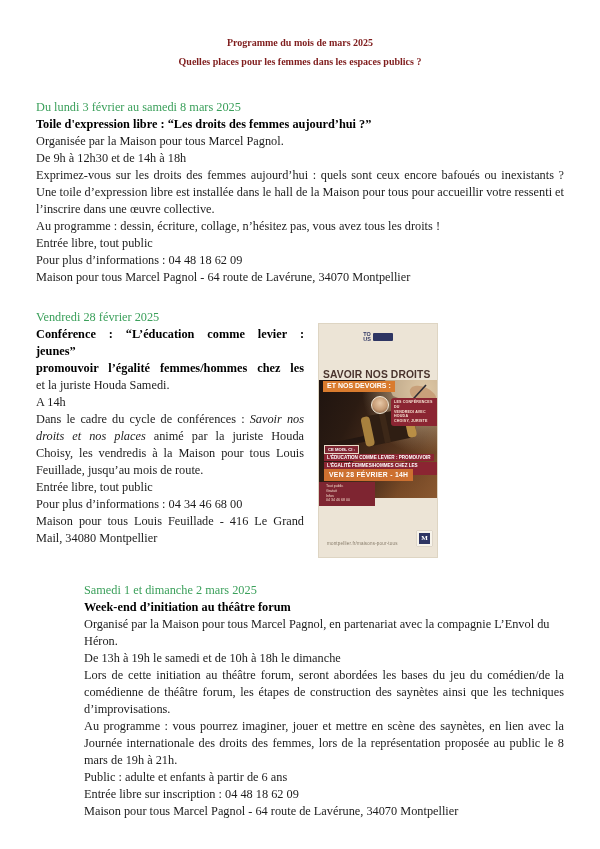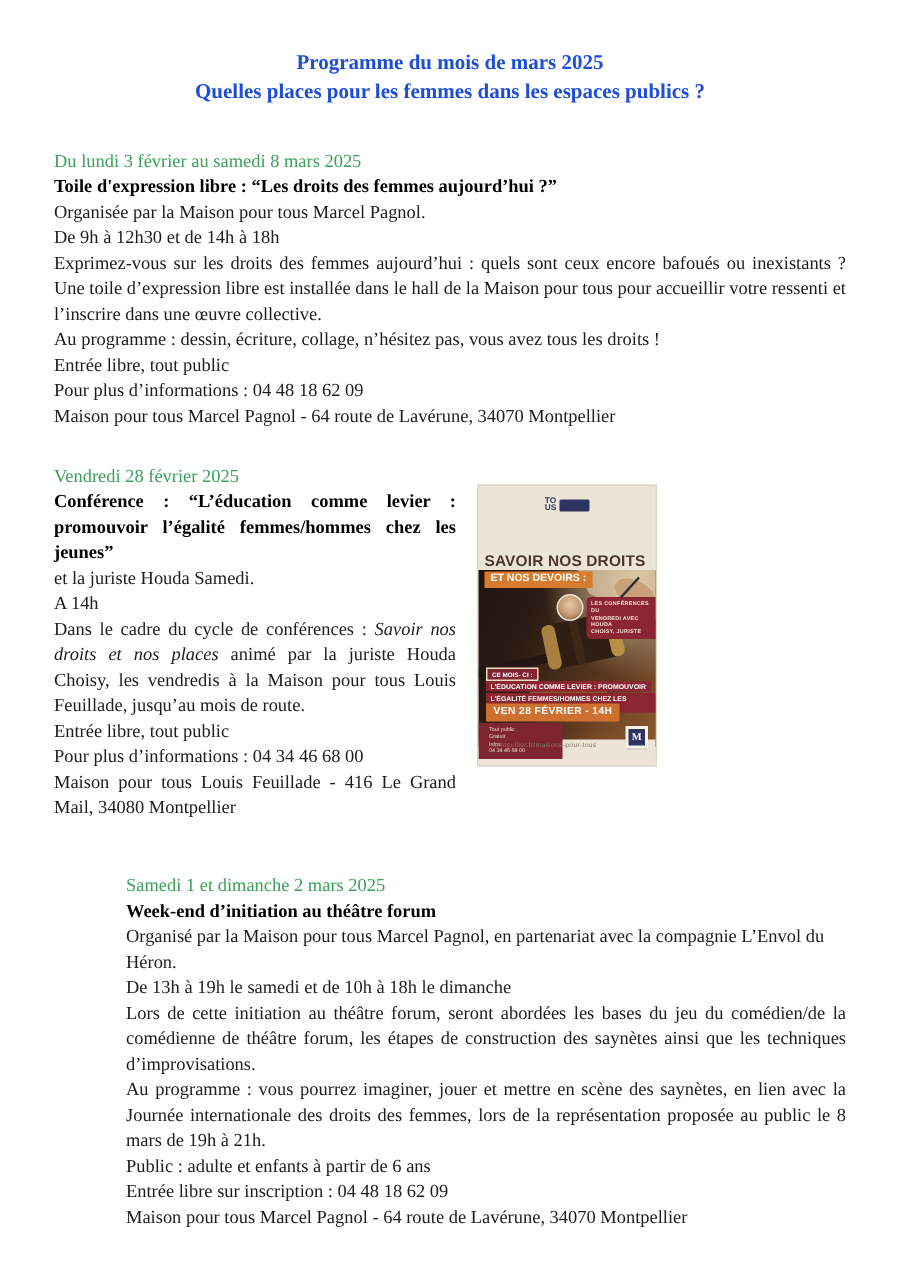--- a/index.html
+++ b/index.html
@@ -8,36 +8,36 @@
     width:600px;height:849px;
     background:#ffffff;
     box-sizing:border-box;
     padding:33px 36px 0 36px;
     font-family:"Liberation Serif", serif;
     font-size:12.3px;
     line-height:17px;
     color:#1c1c1c;
     overflow:hidden;
   }
-  .doc-title{ text-align:center; font-weight:bold; font-size:14px; line-height:19px; color:#1d4ed8; }
+  .doc-title{ text-align:center; font-weight:bold; font-size:10px; line-height:19px; color:#7f1d1d; }
   .section{ }
   .s1{ margin-top:28px; }
   .s2{ margin-top:23px; position:relative; min-height:260px; }
   .s3{ margin-top:13px;margin-left:48px; }
   .green{ color:#3BA05B; }
   .red{ color:#000000; font-weight:bold; }
   .para{ text-align:justify; }
   .jl{ text-align:justify; text-align-last:justify; }
   .col{ width:268px; }
   .it{ font-style:italic; }
 
   
   .poster{
     position:absolute; left:282px; top:14px;
-    width:120px; height:188px;
+    width:120px; height:235px;
     background:#ece4d6;
     border:1px solid #ded5c3;
     box-sizing:border-box;
     font-family:"Liberation Sans", sans-serif;
     overflow:hidden;
   }
   .p-logo{ position:absolute; top:8px; left:0; right:0; display:flex; justify-content:center; align-items:center; gap:2px; }
   .p-logo-txt{ color:#2e3563; font-weight:bold; font-size:5.5px; line-height:5px; text-align:center; white-space:pre-line; }
   .p-logo-box{ width:20px; height:8px; background:#2e3563; border-radius:1px; }
   .p-headline{ position:absolute; top:42px; left:4px; right:2px; color:#4a342e; font-weight:800; font-size:10.3px; letter-spacing:0.1px; white-space:nowrap; z-index:3; }
@@ -87,22 +87,22 @@
     <div>Au programme : dessin, écriture, collage, n’hésitez pas, vous avez tous les droits !</div>
     <div>Entrée libre, tout public</div>
     <div>Pour plus d’informations : 04 48 18 62 09</div>
     <div>Maison pour tous Marcel Pagnol - 64 route de Lavérune, 34070 Montpellier</div>
   </div>
 
   <div class="section s2">
     <div class="col">
       <div class="green">Vendredi 28 février 2025</div>
       <div class="red jl">Conférence : “L’éducation comme levier :</div>
+      <div class="red">jeunes”</div>
       <div class="red jl">promouvoir l’égalité femmes/hommes chez les</div>
-      <div class="red">jeunes”</div>
       <div>et la juriste Houda Samedi.</div>
       <div>A 14h</div>
       <div class="jl"><span>Dans le cadre du cycle de conférences : </span><span class="it">Savoir nos</span></div>
       <div class="jl"><span class="it">droits et nos places</span><span> animé par la juriste Houda</span></div>
       <div class="jl">Choisy, les vendredis à la Maison pour tous Louis</div>
       <div>Feuillade, jusqu’au mois de route.</div>
       <div>Entrée libre, tout public</div>
       <div>Pour plus d’informations : 04 34 46 68 00</div>
       <div class="jl">Maison pour tous Louis Feuillade - 416 Le Grand</div>
       <div>Mail, 34080 Montpellier</div>

